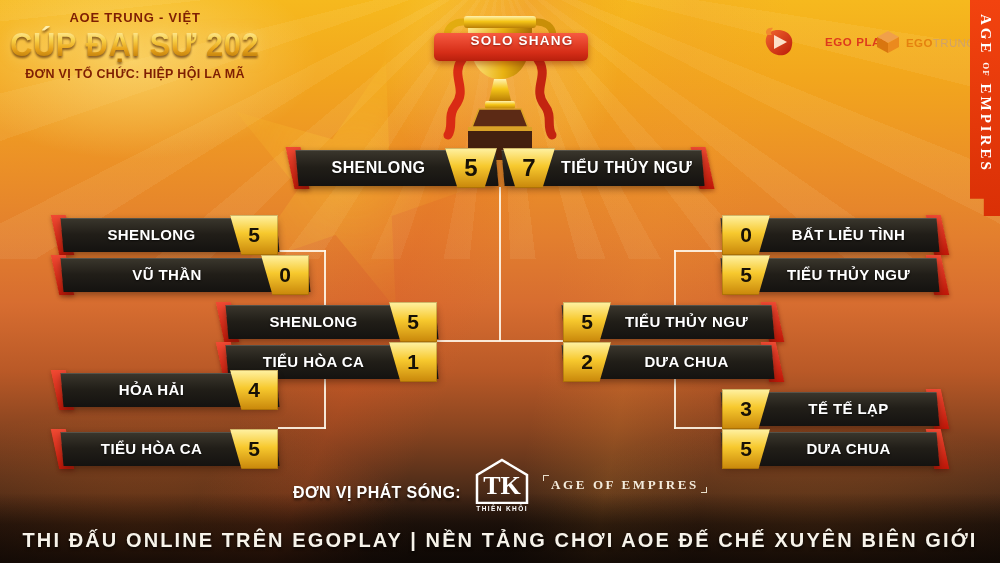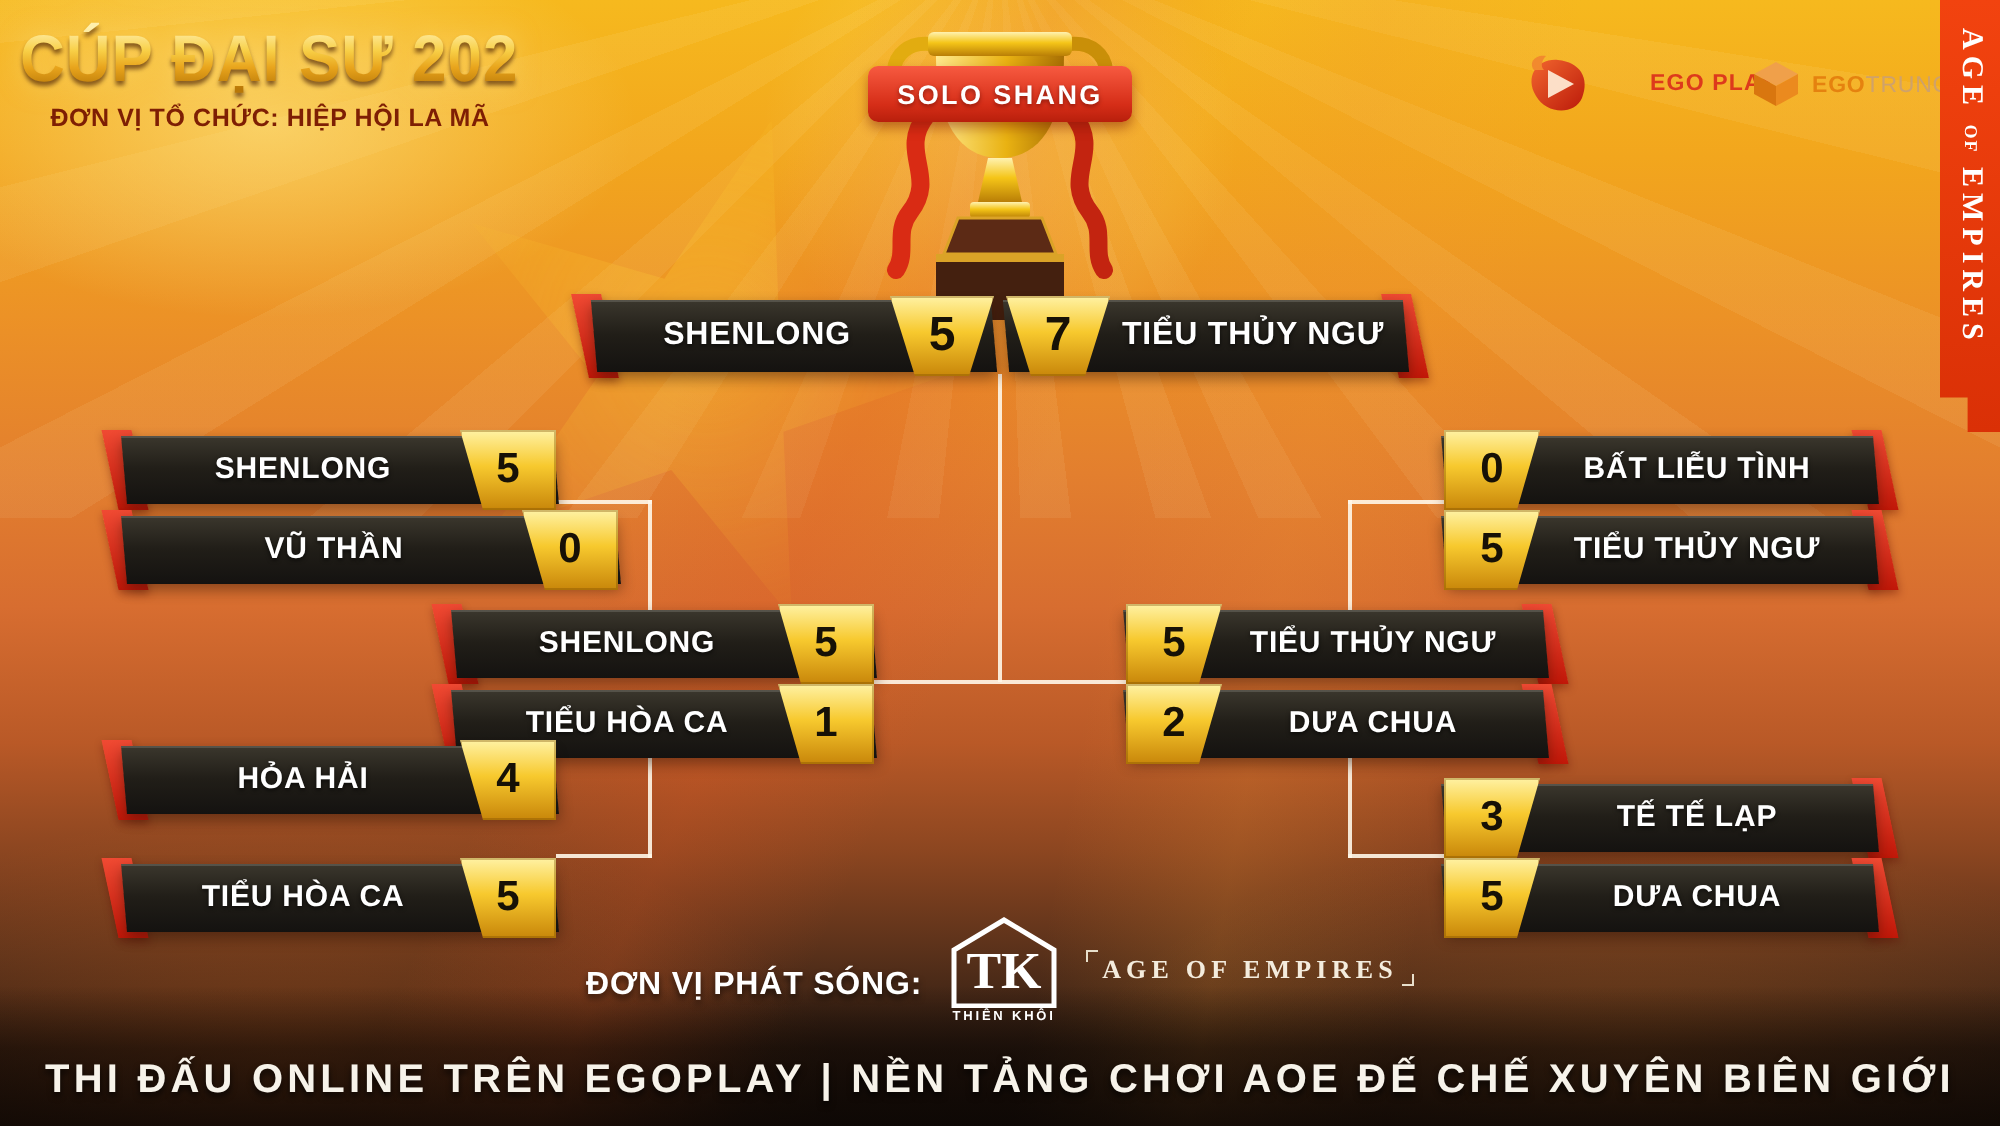--- a/index.html
+++ b/index.html
@@ -31,21 +31,21 @@
   .hdr .tag{font-size:13px;font-weight:800;letter-spacing:.8px;color:#7e1f04;}
   .hdr .ttl{margin-top:2px;font-size:31px;font-weight:900;letter-spacing:.5px;white-space:nowrap;transform:scaleY(1.06);
     background:linear-gradient(180deg,#fff0ae 8%,#f8cf46 38%,#e8a41c 60%,#b97807 88%);
     -webkit-background-clip:text;background-clip:text;-webkit-text-fill-color:transparent;
     filter:drop-shadow(0 2px 1px rgba(74,32,4,.65)) drop-shadow(0 0 6px rgba(255,220,120,.5));}
   .hdr .org{margin-top:4px;font-size:12.5px;font-weight:800;letter-spacing:.3px;color:#7e1f04;}
   
   .trophy{position:absolute;left:435px;top:4px;width:130px;height:158px;}
   .banner{position:absolute;left:434px;top:33px;width:132px;height:28px;border-radius:5px;
     background:linear-gradient(180deg,#f75a40,#d52d17 70%,#b81f0c);box-shadow:0 3px 6px rgba(120,20,5,.45);
-    display:flex;align-items:center;justify-content:center;z-index:6;}
+    display:flex;justify-content:center;z-index:6;padding-left:22px;}
   .banner span{color:#fff;font-size:13.5px;font-weight:800;letter-spacing:1.2px;text-shadow:0 1px 2px rgba(90,10,0,.6);}
   
   .sp{position:absolute;display:flex;align-items:center;gap:6px;}
   .sp-egoplay{left:760px;top:26px;}
   .sp-egoplay .lbl{font-size:11.5px;font-weight:700;letter-spacing:.6px;color:#dd3a1c;padding-left:23px;}
   .sp-egomedia{left:876px;top:30px;}
   .sp-egomedia .lbl b{font-size:11.5px;font-weight:800;letter-spacing:.4px;color:#e5820f;}
   .sp-egomedia .lbl i{font-style:normal;font-size:11.5px;font-weight:400;letter-spacing:.4px;color:#cfa26a;}
   
   .ribbon{position:absolute;left:970px;top:0;width:30px;height:216px;
@@ -107,20 +107,21 @@
   <div class="title-glow"></div>
   <div class="trophy-glow"></div>
   <div class="big-star"></div>
   <div class="streak1"></div>
   <div class="streak2"></div>
   <div class="glow-fire1"></div>
   <div class="glow-fire2"></div>
   <div class="bottom-shade"></div>
 
   <div class="hdr">
+    <div class="tag">AOE TRUNG - VIỆT</div>
     <div class="ttl">CÚP ĐẠI SƯ 2025</div>
     <div class="org">ĐƠN VỊ TỔ CHỨC: HIỆP HỘI LA MÃ</div>
   </div>
 
   <svg class="trophy" viewBox="0 0 130 158">
     <defs>
       <linearGradient id="g1" x1="0" y1="0" x2="0" y2="1">
         <stop offset="0" stop-color="#fff2b0"></stop>
           <stop offset=".45" stop-color="#f5c518"></stop>
           <stop offset="1" stop-color="#b97e06"></stop>

